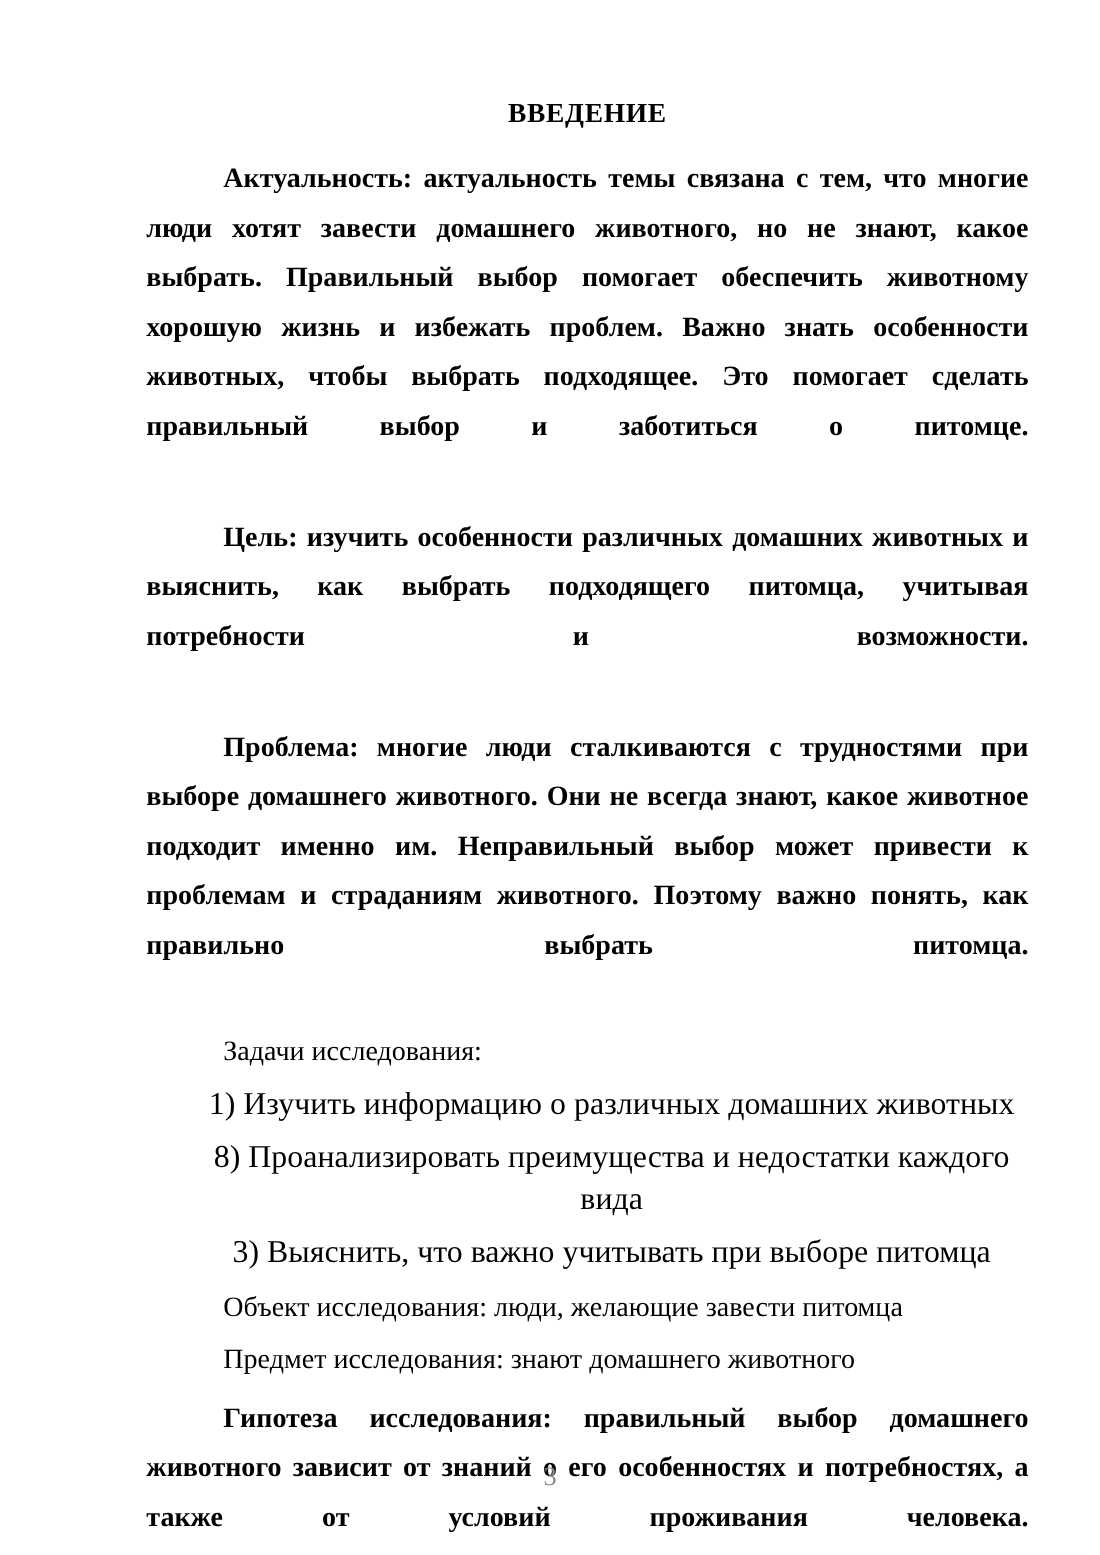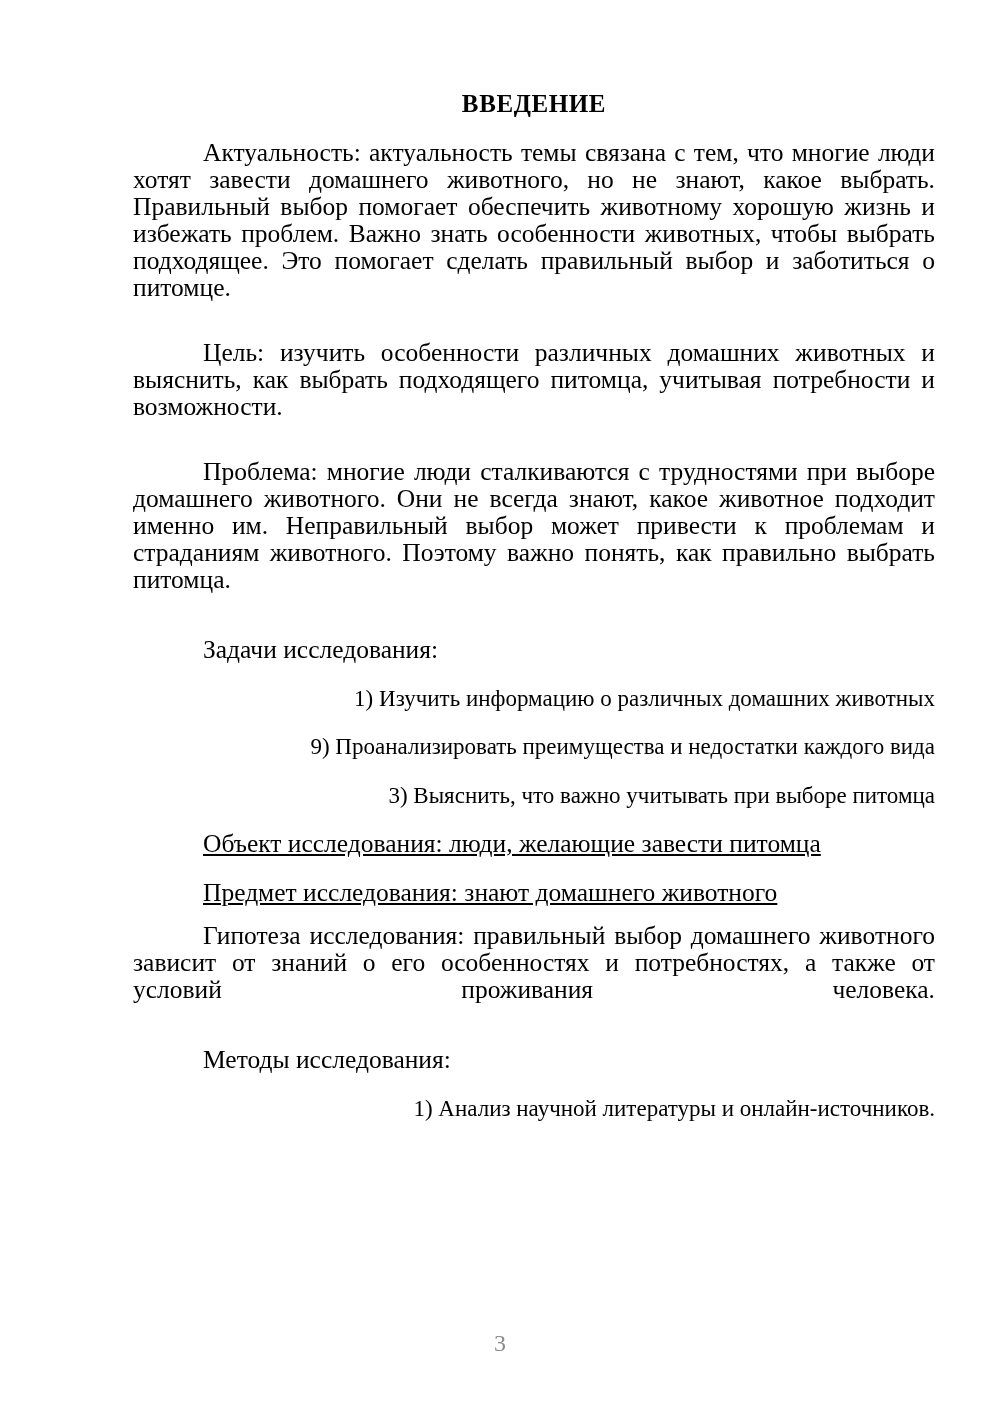--- a/index.html
+++ b/index.html
@@ -31,59 +31,59 @@
     font-size: 25px;
     font-weight: bold;
     text-align: center;
     letter-spacing: 0.6px;
     line-height: 1.25;
     margin: 0 0 20px 0;
   }
 
   .para {
     font-size: 25.5px;
-    line-height: 27px;
+    line-height: 45px;
     text-align: justify;
     text-justify: inter-word;
     text-indent: 70px;
     margin: 0 0 11px 0;
     hyphens: none;
+    font-weight: bold;
   }
 
   
   .para::after {
     content: "";
     display: inline-block;
     width: 100%;
   }
 
   .sub-head {
     font-size: 25.5px;
     line-height: 37.5px;
     text-align: left;
     text-indent: 70px;
     margin: 0 0 11px 0;
   }
 
   .list-item {
-    font-size: 23px;
+    font-size: 29px;
     line-height: 37.5px;
-    text-align: right;
+    text-align: center;
     text-indent: 0;
     padding-left: 44px;
     margin: 0 0 11px 0;
   }
 
   .indent-line {
     font-size: 25.5px;
     line-height: 37.5px;
     text-align: left;
     text-indent: 70px;
     margin: 0 0 11px 0;
-    text-decoration: underline;
   }
 
   .page-number {
     position: absolute;
     left: 0;
     right: 0;
     top: 1330px;
     text-align: center;
     font-size: 24px;
     color: #8a8a8a;
@@ -101,21 +101,21 @@
 
     <p class="para">Актуальность: актуальность темы связана с тем, что многие люди хотят завести домашнего животного, но не знают, какое выбрать. Правильный выбор помогает обеспечить животному хорошую жизнь и избежать проблем. Важно знать особенности животных, чтобы выбрать подходящее. Это помогает сделать правильный выбор и заботиться о питомце.</p>
 
     <p class="para">Цель: изучить особенности различных домашних животных и выяснить, как выбрать подходящего питомца, учитывая потребности и возможности.</p>
 
     <p class="para">Проблема: многие люди сталкиваются с трудностями при выборе домашнего животного. Они не всегда знают, какое животное подходит именно им. Неправильный выбор может привести к проблемам и страданиям животного. Поэтому важно понять, как правильно выбрать питомца.</p>
 
     <p class="sub-head">Задачи исследования:</p>
 
     <p class="list-item">1) Изучить информацию о различных домашних животных</p>
-    <p class="list-item">9) Проанализировать преимущества и недостатки каждого вида</p>
+    <p class="list-item">8) Проанализировать преимущества и недостатки каждого вида</p>
     <p class="list-item">3) Выяснить, что важно учитывать при выборе питомца</p>
 
     <p class="indent-line">Объект исследования: люди, желающие завести питомца</p>
 
     <p class="indent-line">Предмет исследования: знают домашнего животного</p>
 
     <p class="para">Гипотеза исследования: правильный выбор домашнего животного зависит от знаний о его особенностях и потребностях, а также от условий проживания человека.</p>
 
     <p class="sub-head">Методы исследования:</p>
 

